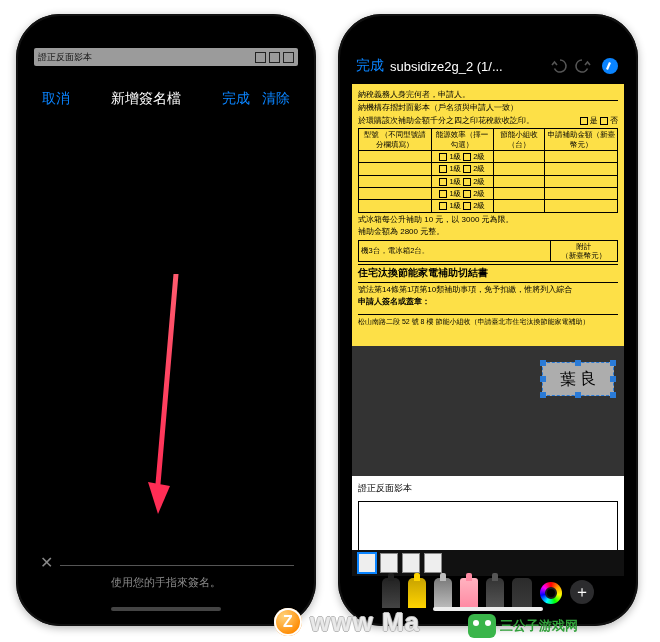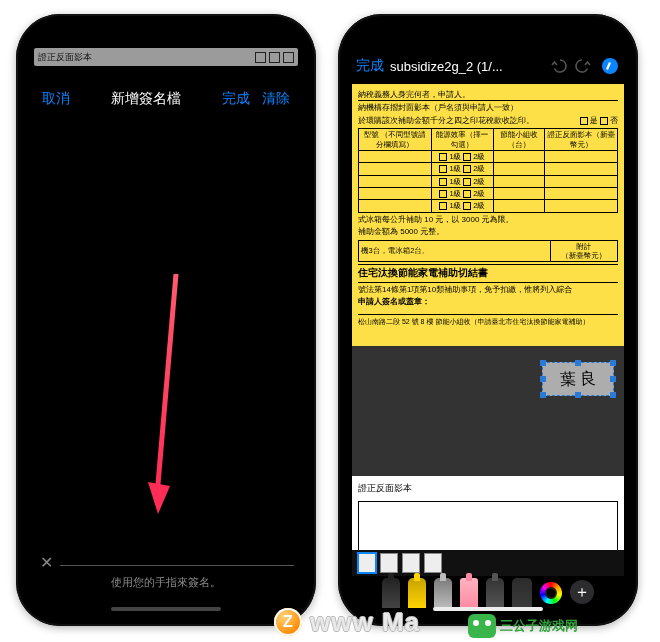--- a/index.html
+++ b/index.html
@@ -287,21 +287,21 @@
             </span>
           </div>
 
           <table class="tbl">
             <tbody>
                 <tr>
               <th class="hdr" style="width:28%">型號
 （不同型號請分欄填寫）</th>
               <th class="hdr" style="width:24%">能源效率（擇一勾選）</th>
               <th class="hdr" style="width:20%">節能小組收（台）</th>
-              <th class="hdr">證正反面影本（新臺幣元）</th>
+              <th class="hdr">申請補助金額（新臺幣元）</th>
             </tr>
             <tr>
                   <td></td>
                   <td><span class="check"></span><span>1級</span> <span class="check"></span><span>2級</span></td>
                   <td></td>
                   <td></td>
                 </tr>
             <tr>
                   <td></td>
                   <td><span class="check"></span><span>1級</span> <span class="check"></span><span>2級</span></td>
@@ -323,21 +323,21 @@
             <tr>
                   <td></td>
                   <td><span class="check"></span><span>1級</span> <span class="check"></span><span>2級</span></td>
                   <td></td>
                   <td></td>
                 </tr>
           </tbody>
             </table>
 
           <div class="row-text">式冰箱每公升補助 10 元，以 3000 元為限。</div>
-          <div class="row-text">補助金額為 5000 元整。</div>
+          <div class="row-text">補助金額為 2800 元整。</div>
           <table class="tbl">
             <tbody>
                 <tr>
                   <td style="text-align:left">機3台，電冰箱2台。</td>
                 <td style="width:26%;white-space:pre-line">附計
 （新臺幣元）</td>
                 </tr>
           </tbody>
             </table>
 

